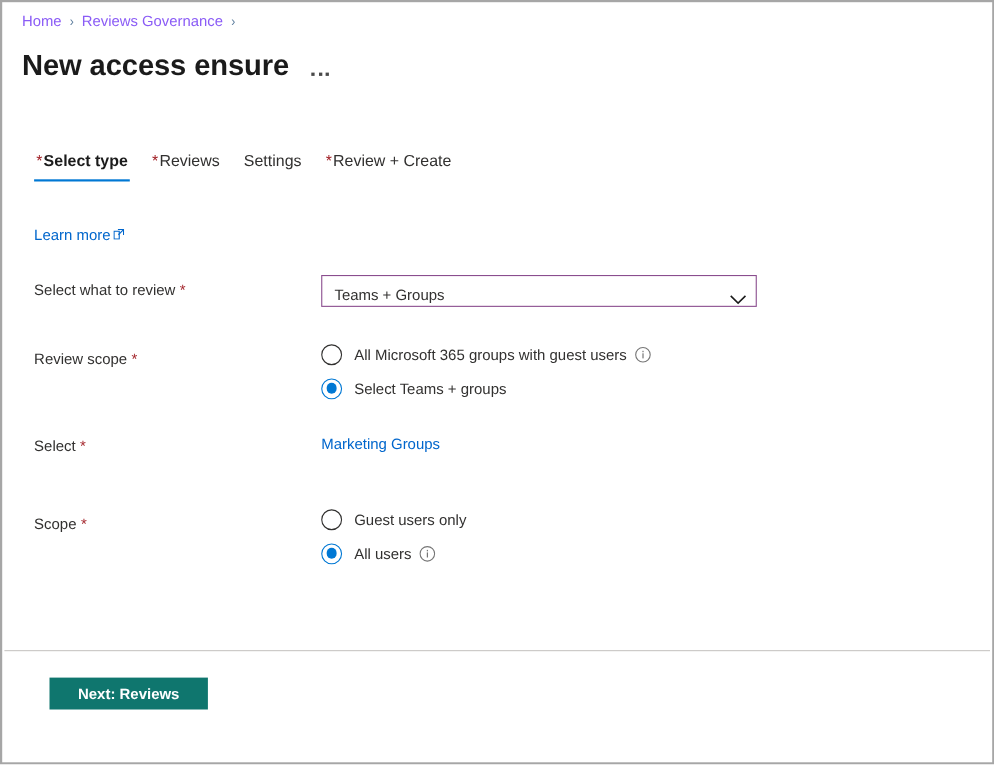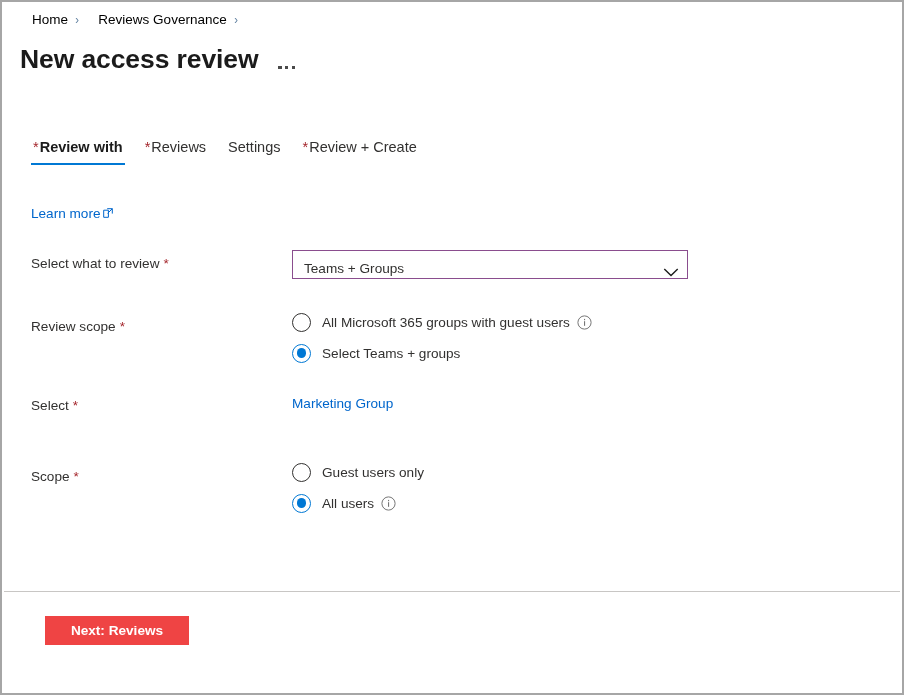--- a/index.html
+++ b/index.html
@@ -26,24 +26,23 @@
     position: absolute;
     left: 18px;
     top: 9px;
     display: flex;
     align-items: center;
     font-size: 13.5px;
     line-height: 18px;
     height: 18px;
   }
   .crumb-link {
-    color: #000000;
+    color: #8b5cf6;
     cursor: pointer;
     white-space: nowrap;
-    margin-left: 12px;
   }
   .crumb-sep {
     color: #5f7f9f;
     margin: 0 7px;
     font-size: 13px;
     display: inline-block;
     transform: scaleX(0.85);
   }
 
   
@@ -251,21 +250,21 @@
     background: #c8c6c4;
   }
   .next-btn {
     position: absolute;
     left: 43px;
     top: 614px;
     height: 29px;
     min-width: 144px;
     padding: 0 14px;
     box-sizing: border-box;
-    background: #ef4444;
+    background: #0f766e;
     color: #ffffff;
     border: none;
     font-family: inherit;
     font-size: 13.6px;
     font-weight: 600;
     display: flex;
     align-items: center;
     justify-content: center;
     cursor: pointer;
   }
@@ -276,31 +275,31 @@
 <div id="page">
 
   <div class="breadcrumb">
     <span class="crumb-link">Home</span>
     <span class="crumb-sep">›</span>
     <span class="crumb-link">Reviews Governance</span>
     <span class="crumb-sep">›</span>
   </div>
 
   <div class="title-row">
-    <div class="page-title">New access review</div>
+    <div class="page-title">New access ensure</div>
     <div class="more-dots">
       <i></i>
       <i></i>
       <i></i>
     </div>
   </div>
 
   <div class="tabs">
     <div class="tab active">
-      <span class="req">*</span><span>Review with</span>
+      <span class="req">*</span><span>Select type</span>
     </div>
     <div class="tab">
       <span class="req">*</span><span>Reviews</span>
     </div>
     <div class="tab">
       <span>Settings</span>
     </div>
     <div class="tab">
       <span class="req">*</span><span>Review + Create</span>
     </div>
@@ -361,21 +360,21 @@
           </div>
         </div>
       </div>
     </div>
 
     <div class="row r-group">
       <div class="row-label">
         <span>Select</span><span class="req">*</span>
       </div>
       <div class="row-field">
-        <span class="group-link">Marketing Group</span>
+        <span class="group-link">Marketing Groups</span>
       </div>
     </div>
 
     <div class="row r-scope2">
       <div class="row-label">
         <span>Scope</span><span class="req">*</span>
       </div>
       <div class="row-field">
         <div class="radio-group">
           <div class="radio-opt">

